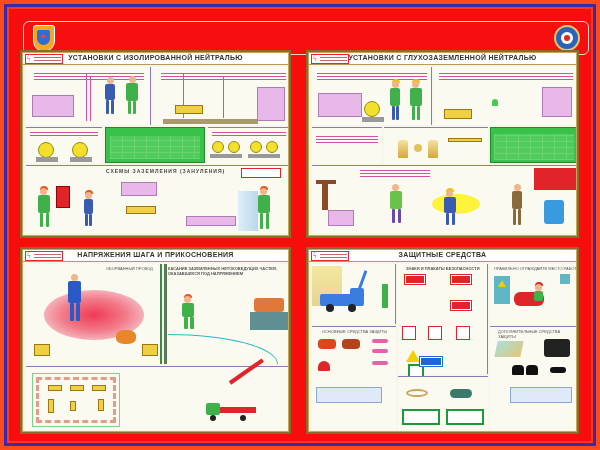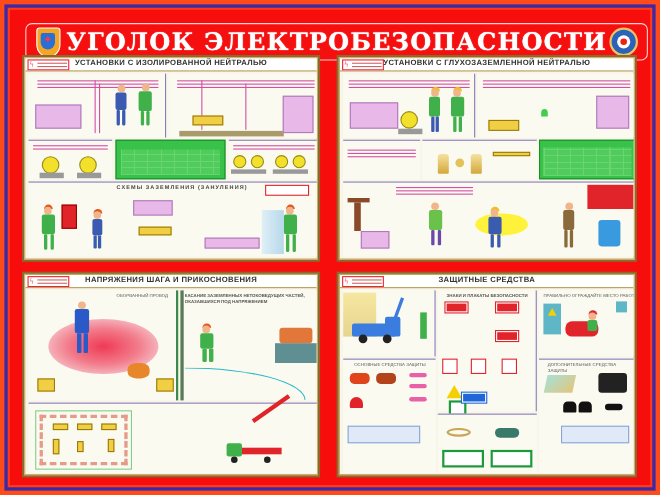--- a/index.html
+++ b/index.html
@@ -59,21 +59,20 @@
 <div class="frame-red2"></div>
 
 <div class="board">
 
   <div class="header">
     <div class="emblem-left">
       <div class="inner">
           <div class="star">✦</div>
         </div>
     </div>
-    <div class="title">УГОЛОК ЭЛЕКТРОБЕЗОПАСНОСТИ</div>
     <div class="emblem-right">
       <div class="inner">
           <div class="dot"></div>
         </div>
     </div>
   </div>
 
   <div class="poster" style="left:11px; top:41px; width:271px; height:188px;">
     <div class="poster-inner">
       <div class="poster-head">

